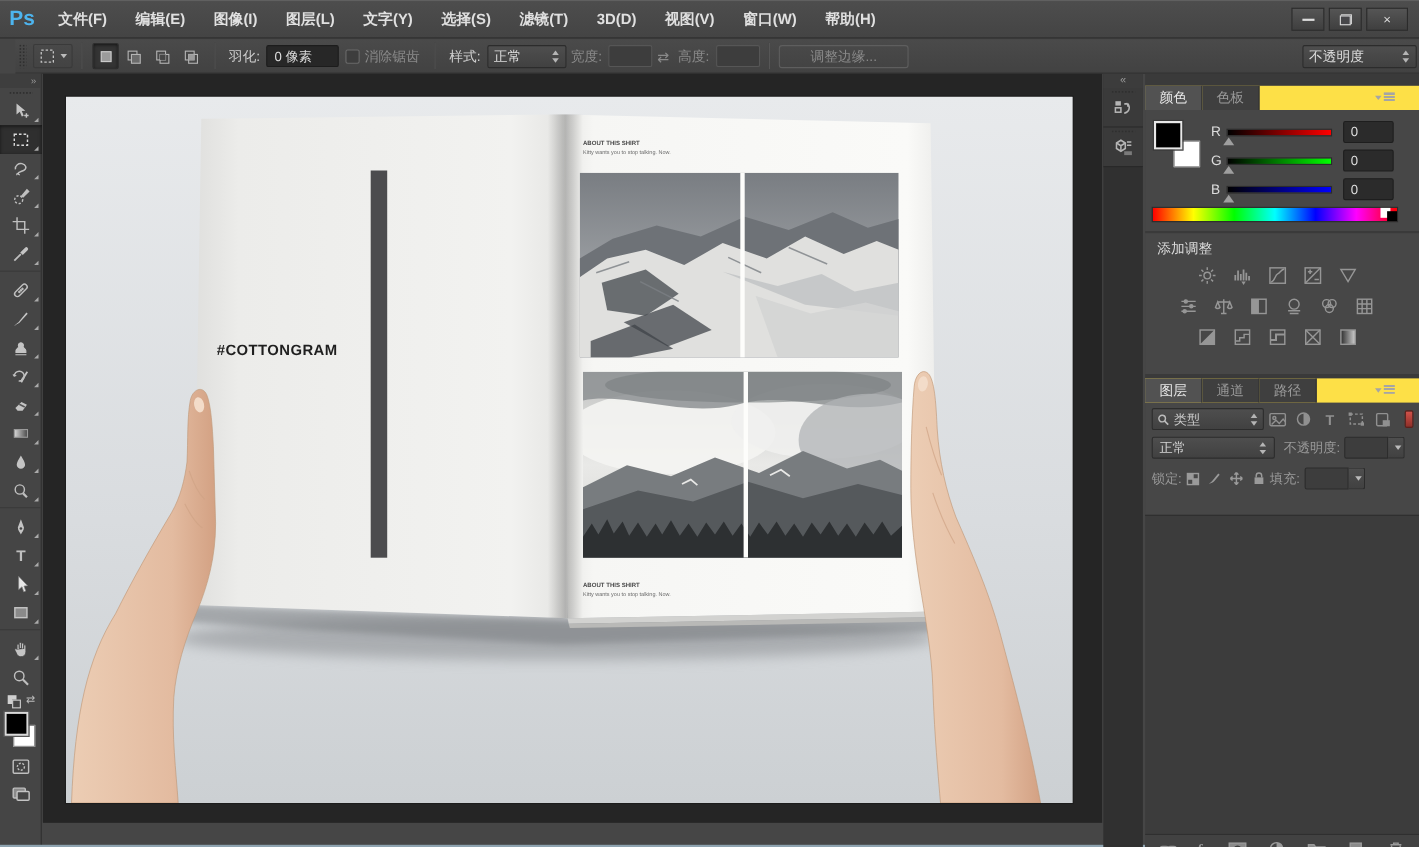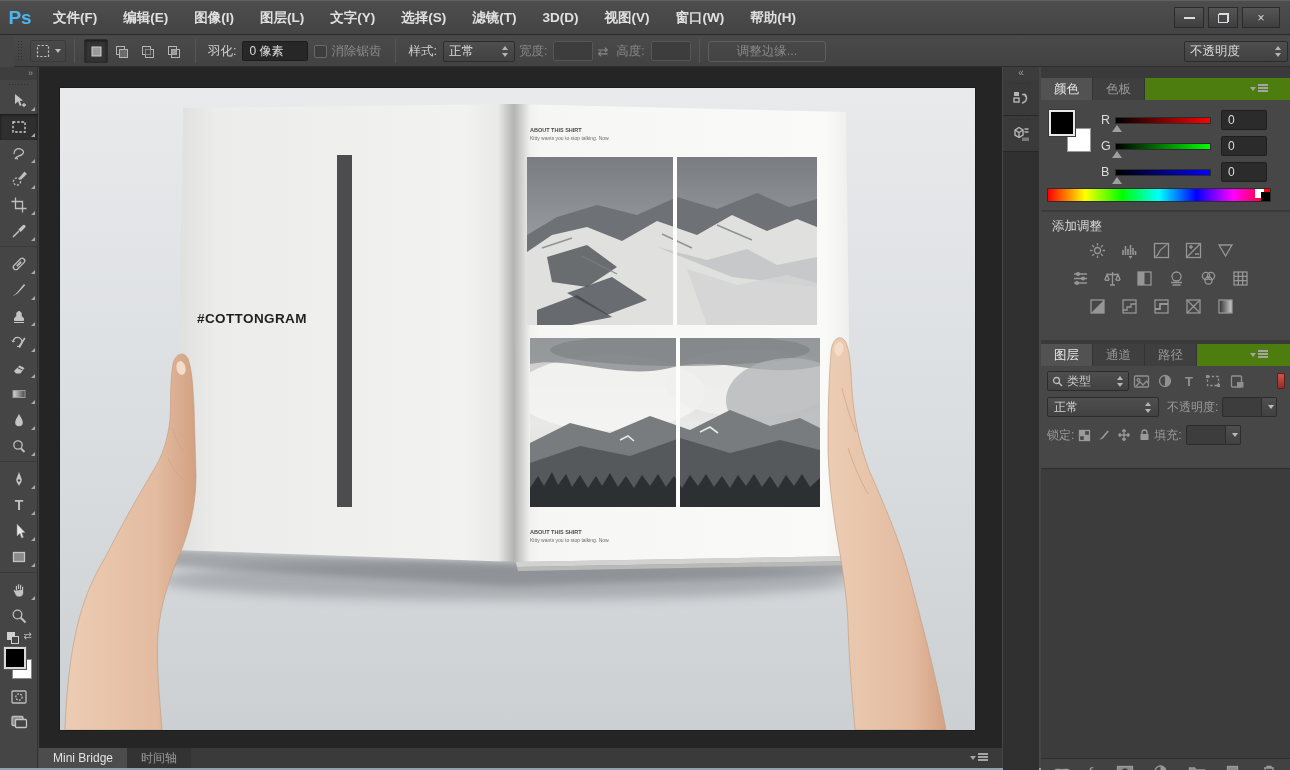--- a/index.html
+++ b/index.html
@@ -92,21 +92,21 @@
   .dockstrip { position:absolute; left:1003px; top:67px; width:36px; height:703px; background:#303030; }
   .ds-head { height:13px; background:#3c3c3c; color:#9a9a9a; font-size:10px; text-align:center; line-height:12px; }
   .ds-btn { width:36px; height:36px; border-bottom:1px solid #272727; background:#3a3a3a; position:relative;
     display:flex; align-items:center; justify-content:center; }
   .ds-btn .grip-h { position:absolute; top:2px; left:7px; margin:0; }
   .ds-btn svg { stroke:#b5b5b5; fill:none; stroke-width:1.4; }
 
   
   .panels { position:absolute; left:1041px; top:67px; width:249px; height:703px; background:#3a3a3a; }
   .panel { position:absolute; left:0; width:249px; background:#474747; }
-  .tabbar { height:22px; background:#4d7c0f; display:flex; align-items:flex-end; position:relative; }
+  .tabbar { height:22px; background:#fde047; display:flex; align-items:flex-end; position:relative; }
   .ptab { height:22px; line-height:22px; padding:0 13px; font-size:12.5px; color:#9a9a9a; background:#3f3f3f; border-right:1px solid #333; }
   .ptab.active { background:#525252; color:#e8e8e8; }
   .pmenu { position:absolute; right:8px; top:5px; }
 
   .color-body { position:relative; height:110px; }
   .cswatch { position:absolute; left:8px; top:10px; width:46px; height:46px; }
   .cswatch .bgw { position:absolute; left:18px; top:18px; width:24px; height:24px; background:#fff; border:1px solid #999; }
   .cswatch .fgw { position:absolute; left:0; top:0; width:26px; height:26px; background:#000; border:2px solid #e8e8e8; outline:1px solid #3a3a3a; }
   .chan-row { position:absolute; left:60px; width:182px; height:20px; display:flex; align-items:center; }
   .chan-label { width:14px; color:#ddd; font-size:12.5px; }
@@ -121,21 +121,21 @@
   .spec-b { position:absolute; right:0; bottom:0; width:9px; height:9px; background:#000; }
 
   .adj-body { position:relative; height:106px; color:#dcdcdc; }
   .adj-hint { position:absolute; left:11px; top:6px; font-size:12.5px; }
   .adj-row { position:absolute; display:flex; gap:11px; }
   .adj-ic { width:21px; height:21px; display:flex; align-items:center; justify-content:center; }
   .adj-ic svg { stroke:#969696; fill:none; stroke-width:1.3; }
 
   .layers-body { position:relative; height:400px; }
   .lp-row { position:absolute; left:0; width:249px; height:26px; display:flex; align-items:center; font-size:12px; color:#9a9a9a; }
-  .lp-filter-box { display:flex; align-items:center; margin-left:6px; width:82px; height:20px;
+  .lp-filter-box { display:flex; align-items:center; margin-left:6px; width:102px; height:20px;
     background:linear-gradient(#4e4e4e,#414141); border:1px solid #2c2c2c; border-radius:2px; padding:0 4px; gap:4px; color:#ccc;font-family:Liberation Serif, serif; }
   .lp-ic { width:20px; height:18px; display:flex; align-items:center; justify-content:center; margin:0 2px; }
   .lp-ic svg { stroke:#909090; fill:none; stroke-width:1.3; }
   .red-toggle { margin-left:auto; margin-right:5px; width:8px; height:16px; border-radius:2px;
     background:linear-gradient(#d2524a,#8f2f28); border:1px solid #5d1f1a; }
   .lp-select { display:flex; align-items:center; justify-content:space-between; margin-left:6px; width:112px; height:20px;
     background:linear-gradient(#4e4e4e,#414141); border:1px solid #2c2c2c; border-radius:2px; padding:0 6px; color:#ccc; }
   .lp-combo { display:flex; align-items:center; height:20px; }
   .lp-combo .box { width:40px; height:20px; background:#3d3d3d; border:1px solid #2c2c2c; border-radius:2px 0 0 2px; }
   .lp-combo .dd { width:15px; height:20px; background:linear-gradient(#4e4e4e,#414141); border:1px solid #2c2c2c; border-left:none;
@@ -520,25 +520,20 @@
 
         <g>
           <path d="M 795,642 C 791,596 789,566 788,536 C 787,506 781,472 776,442 C 772,416 768,386 768,356 C 768,322 769,288 771,264 C 772,251 780,246 785,253 C 790,261 791,281 792,302 C 794,332 800,358 809,382 C 823,414 839,450 849,487 C 861,532 875,582 886,642 Z" fill="url(#skin)" stroke="#c09878" stroke-width="0.6"></path>
           <ellipse cx="779" cy="261" rx="4.5" ry="7" transform="rotate(8 779 261)" fill="#f3dcc9"></ellipse>
           <path d="M782,300 C786,316 790,330 796,344 M788,360 C794,378 800,392 808,406" stroke="#cfa385" stroke-width="1" fill="none" opacity="0.7"></path>
         </g>
       </svg>
     </div>
   </div>
 
-  <div class="bottombar">
-    <div class="bb-tab active">Mini Bridge</div>
-    <div class="bb-tab">时间轴</div>
-    <div class="panel-menu"></div>
-  </div>
   <div class="bottom-edge"></div>
 
   <div class="dockstrip">
     <div class="ds-head">«</div>
     <div class="ds-btn">
       <div class="grip-h"></div>
       <svg width="20" height="20" viewBox="0 0 20 20">
           <rect x="3" y="4" width="5" height="4" fill="#b5b5b5" stroke="none"></rect>
           <rect x="3" y="10" width="5" height="4" fill="none"></rect>
           <path d="M11 15 C15.5 14 17 9.5 14 6.2"></path>

